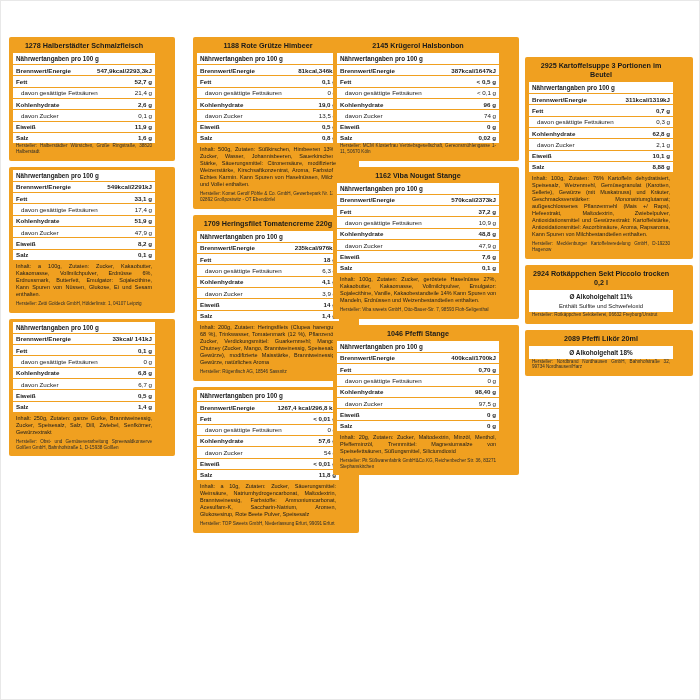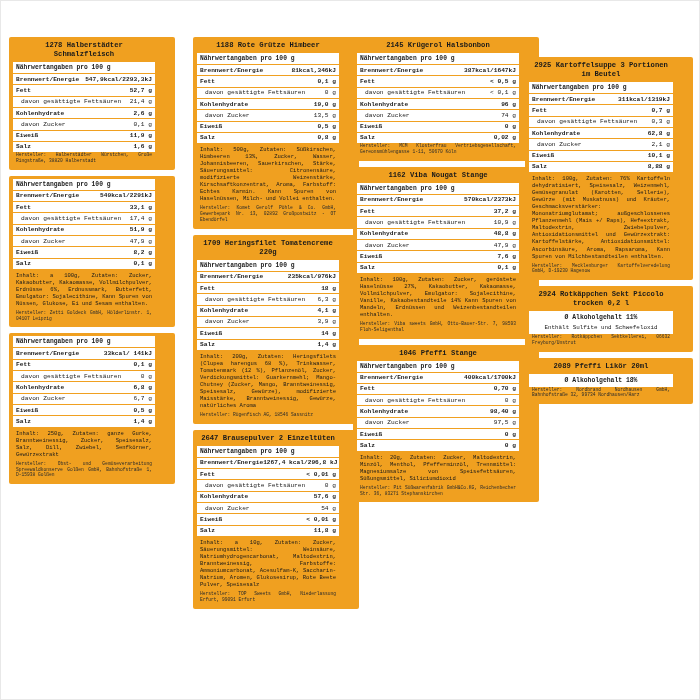--- a/index.html
+++ b/index.html
@@ -25,29 +25,28 @@
   }
   .header-title {
     font-size:13px; font-weight:bold; color:#1a1a1a; letter-spacing:0.2px;
   }
   .canvas {
     position:absolute; left:8px; top:36px; width:684px; height:520px;
   }
   .col { position:absolute; top:0; }
   .c1 { left:0px;   width:166px; }
   .c2 { left:184px; width:166px; }
-  .c3 { left:344px; width:186px; }
+  .c3 { left:324px; width:186px; }
   .c4 { left:516px; width:168px;margin-top:20px; }
 
   .card {
     background:#f0a020;
     border-radius:2px;
     margin-bottom:6px;
     padding:3px 20px 4px 4px;
-    font-family:Liberation Mono, monospace;
   }
   .card-title {
     font-size:7.2px; font-weight:bold; text-align:center;
     color:#1a1a1a; line-height:1.25; padding:1px 2px 3px 2px;
   }
   .subhead {
     font-size:6.3px; font-weight:bold; color:#1a1a1a;
     background:#ffffff;
     padding:2px 3px;
     border-bottom:1px solid #f0a020;
@@ -272,21 +271,20 @@
             </div>
             <div class="row">
               <span class="k">Salz</span>
               <span class="v">1,4 g</span>
             </div>
           </div>
           <div class="ingredients">Inhalt: 200g, Zutaten: Heringsfilets (Clupea harengus 68 %), Trinkwasser, Tomatenmark (12 %), Pflanzenöl, Zucker, Verdickungsmittel: Guarkernmehl; Mango-Chutney (Zucker, Mango, Branntweinessig, Speisesalz, Gewürze), modifizierte Maisstärke, Branntweinessig, Gewürze, natürliches Aroma</div>
           <div class="producer">Hersteller: Rügenfisch AG, 18546 Sassnitz</div>
         </div>
         <div class="card">
-          <div class="card-title">2647 Brausepulver 2 Einzeltüten</div>
           <div class="table">
             <div class="subhead">Nährwertangaben pro 100 g</div>
             <div class="row">
               <span class="k">Brennwert/Energie</span>
               <span class="v">1267,4 kcal/296,8 kJ</span>
             </div>
             <div class="row">
               <span class="k">Fett</span>
               <span class="v">&lt; 0,01 g</span>
             </div>

